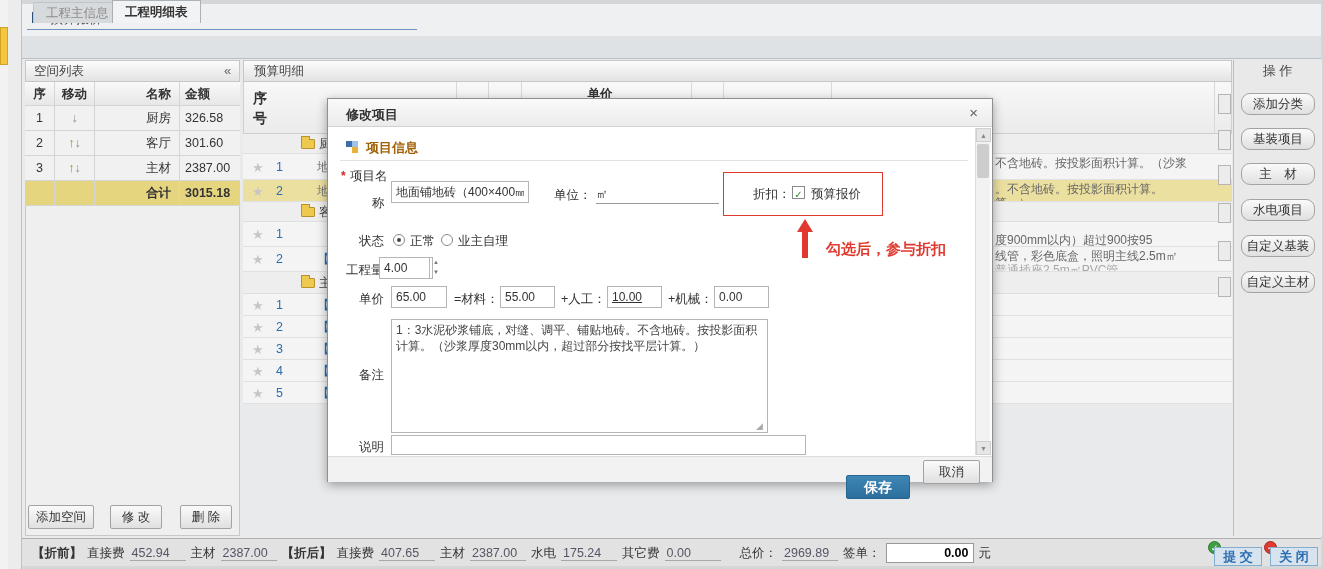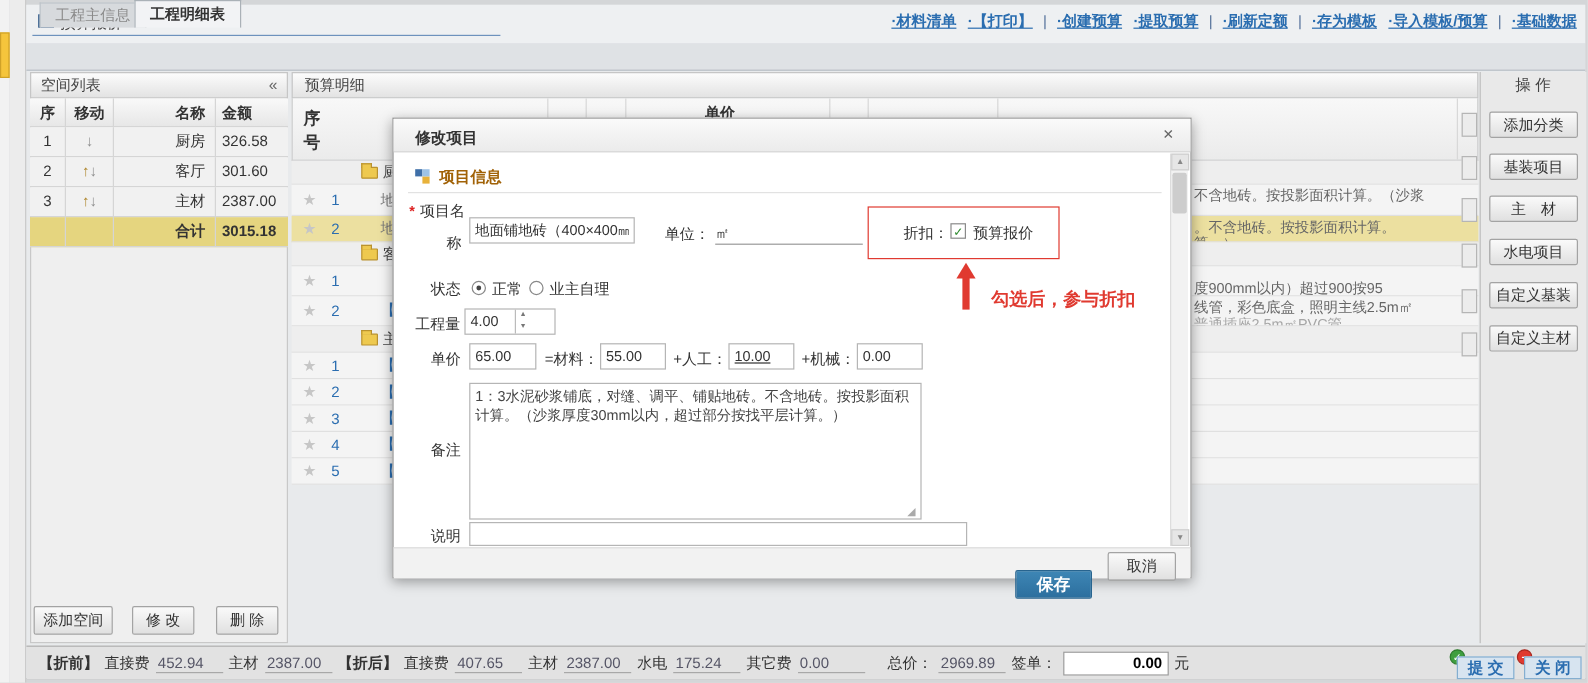--- a/index.html
+++ b/index.html
@@ -58,21 +58,21 @@
   .marker{position:absolute;left:74px;top:50%;transform:translateY(-50%);font-size:12.5px;color:#2a6db0;}
   .marker.gray{color:#777;}
   .folder{position:absolute;left:58px;top:50%;margin-top:-5px;width:14px;height:10px;background:#eec94f;border:1px solid #b9922e;border-radius:1px;}
   .folder:before{content:"";position:absolute;left:-1px;top:-4px;width:7px;height:3px;background:#eec94f;border:1px solid #b9922e;border-bottom:none;}
   .gname{position:absolute;left:76px;top:50%;transform:translateY(-50%);font-size:12.5px;color:#444;}
   .remark{position:absolute;left:752px;top:2px;width:216px;font-size:12px;color:#666;line-height:14px;}
   .rowbox{position:absolute;width:13px;height:20px;background:#ececec;border:1px solid #b5b5b5;cursor:pointer;}
   
   .ops-panel{left:1233px;top:60px;width:89px;height:476px;background:#e9e9e9;border-left:1px solid #bdbdbd;}
   .ops-title{left:1233px;top:62px;width:89px;text-align:center;font-size:13px;color:#444;}
-  .ops-btn{position:absolute;left:1241px;width:74px;height:22px;line-height:20px;}
+  .ops-btn{position:absolute;left:1241px;width:74px;height:22px;line-height:20px;border-radius:9px;}
   
   .statusbar{left:22px;top:538px;width:1299px;height:28px;background:#e2e2e2;border-top:1px solid #b0b0b0;}
   .sb{left:32px;top:543px;height:20px;display:flex;align-items:center;gap:5px;font-size:12.5px;color:#333;white-space:nowrap;}
   .sb .lab{color:#333;}
   .sb .bold{font-weight:bold;}
   .sb .val{min-width:56px;border-bottom:1px solid #a8a8a8;color:#556;padding:0 2px;}
   .sign-input{width:88px;height:20px;border:1px solid #999;background:#fff;text-align:right;font-weight:bold;font-size:12.5px;padding:0 4px;}
   .foot-btn{position:absolute;top:547px;width:48px;height:19px;background:#d7e4f0;border:1px solid #84aed0;color:#2a6db0;font-weight:bold;font-size:13px;text-align:center;line-height:17px;cursor:pointer;}
   .circ{position:absolute;top:541px;width:13px;height:13px;border-radius:50%;color:#fff;font-size:9px;line-height:13px;text-align:center;font-weight:bold;}
   .circ.green{background:#3f9e3f;border:1px solid #2c7a2c;}
@@ -117,34 +117,20 @@
 
   <div class="abs strip-a"></div>
   <div class="abs strip-b"></div>
   <div class="abs yellow-tab"></div>
   <div class="abs app"></div>
 
   <div class="abs topbar"></div>
   <span class="abs app-icon"></span>
   <span class="abs app-title">预算报价</span>
   <div class="abs title-underline"></div>
-  <div class="abs toolbar">
-    <a>·材料清单</a>
-    <a>·【打印】</a>
-    <span class="sep">|</span>
-    <a>·创建预算</a>
-    <a>·提取预算</a>
-    <span class="sep">|</span>
-    <a>·刷新定额</a>
-    <span class="sep">|</span>
-    <a>·存为模板</a>
-    <a>·导入模板/预算</a>
-    <span class="sep">|</span>
-    <a>·基础数据</a>
-  </div>
 
   <div class="abs tabbar"></div>
   <div class="tab" style="left:33px;">工程主信息</div>
   <div class="tab active" style="left:112px;">工程明细表</div>
 
   <div class="abs space-panel"></div>
   <div class="abs phead space-title">空间列表</div>
   <span class="abs collapse">«</span>
   <div class="abs sgrid">
     <div class="srow hdr" style="top:0;">
@@ -345,21 +331,21 @@
       </div>
     <span class="red-note">勾选后，参与折扣</span>
 
     <span class="flabel" style="left:31px;top:134px;">状态</span>
     <span class="radio on" style="left:65px;top:135px;"></span>
     <span class="flabel" style="left:82px;top:134px;">正常</span>
     <span class="radio" style="left:113px;top:135px;"></span>
     <span class="flabel" style="left:130px;top:134px;">业主自理</span>
 
     <span class="flabel" style="left:18px;top:163px;">工程量</span>
-    <input class="tin" style="left: 59px; top: 158px; width: 76px; padding-right: 24px;" value="4.00">
+    <input class="tin" style="left: 51px; top: 158px; width: 54px; padding-right: 24px;" value="4.00">
     <span class="spin" style="left:101px;top:159px;">
       <span>▲</span>
       <span>▼</span>
     </span>
 
     <span class="flabel" style="left:31px;top:192px;">单价</span>
     <input class="tin" style="left: 63px; top: 187px; width: 56px;" value="65.00">
     <span class="flabel" style="left:126px;top:192px;">=材料：</span>
     <input class="tin" style="left: 172px; top: 187px; width: 55px;" value="55.00">
     <span class="flabel" style="left:233px;top:192px;">+人工：</span>

